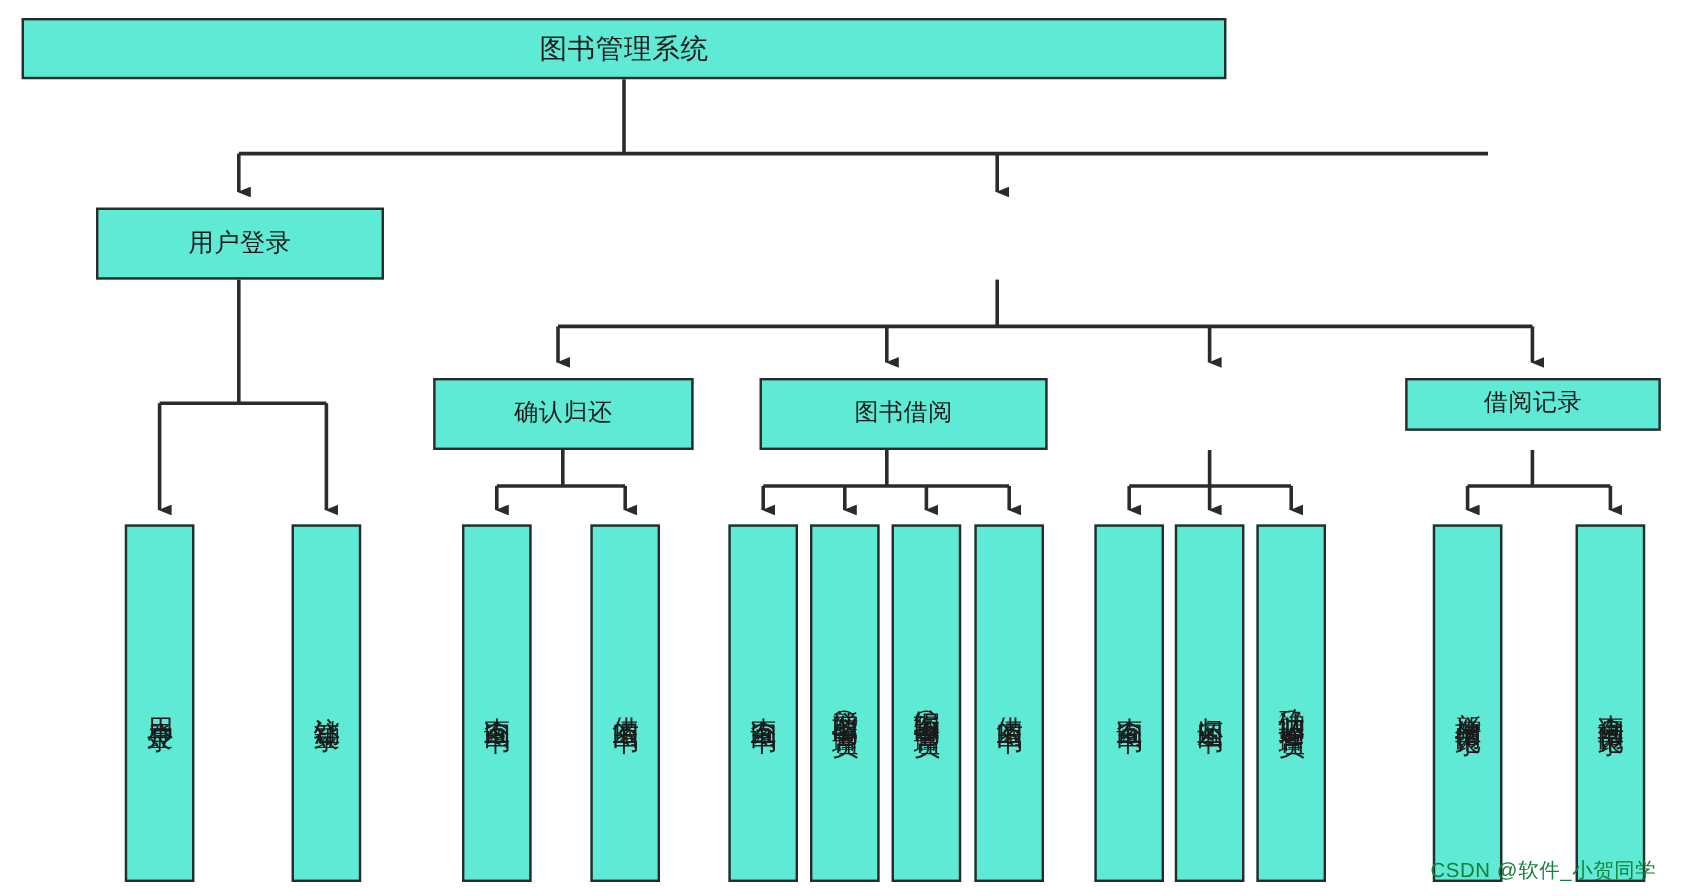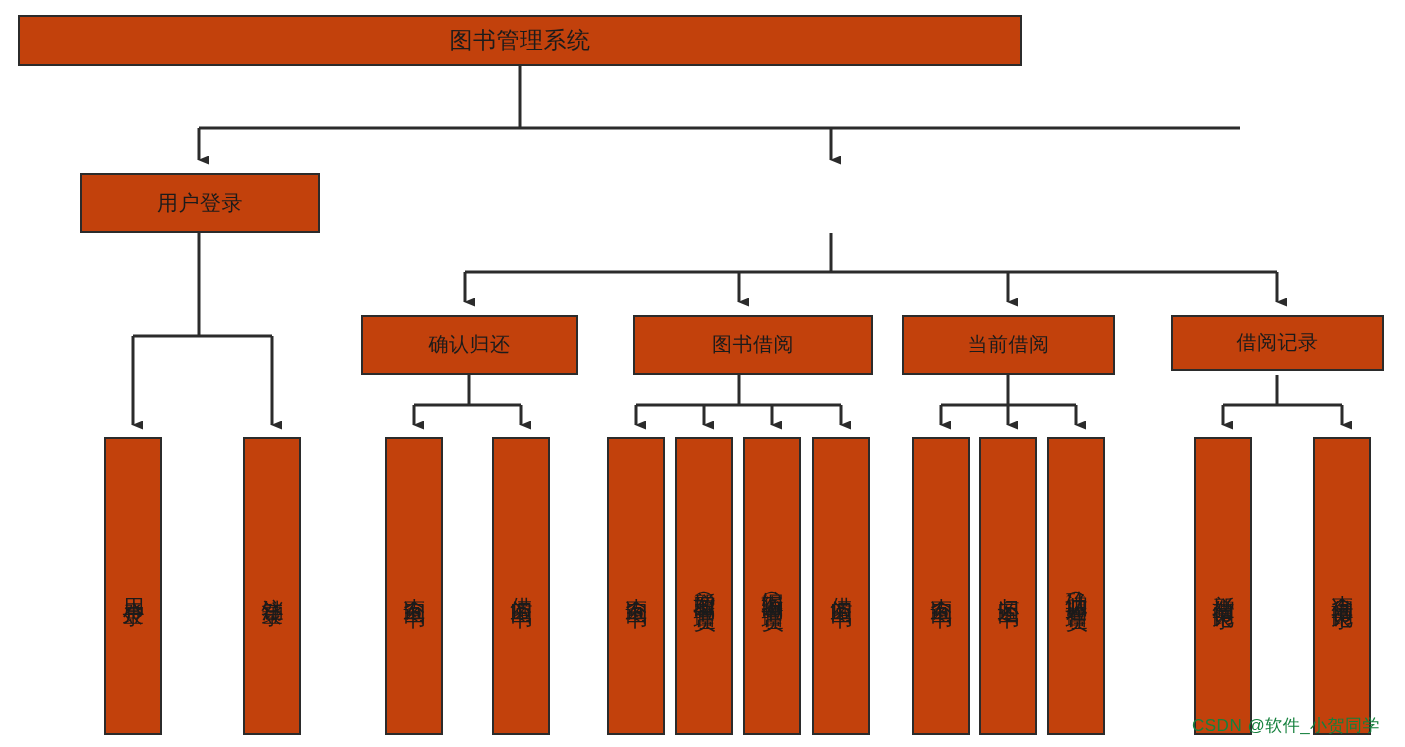--- a/index.html
+++ b/index.html
@@ -1,21 +1,21 @@
 <!DOCTYPE html>
 <html><head>
 <meta charset="utf-8">
 <style>
   html,body{margin:0;padding:0;background:#ffffff;}
   body{width:1405px;height:747px;overflow:hidden;
        font-family:"Liberation Sans","DejaVu Sans",sans-serif;color:#1b1b1b;}
   #stage{position:relative;width:1405px;height:747px;}
   svg#wires{position:absolute;left:0;top:0;width:1405px;height:747px;}
 
-  .node{position:absolute;box-sizing:border-box;background:#c2410c;
+  .node{position:absolute;box-sizing:border-box;background:#5eead4;
         border:2.5px solid #2b2b2b;display:flex;align-items:center;
         justify-content:center;text-align:left;}
   .node span{display:block;line-height:1.18;letter-spacing:.5px;}
 
   .root{font-size:23px;}
   .lvl1{font-size:21px;}
   .lvl2{font-size:20px;}
 
   .leaf{writing-mode:vertical-rl;text-orientation:upright;}
   .leaf span{writing-mode:vertical-rl;text-orientation:upright;
@@ -86,24 +86,21 @@
   <div class="node lvl1" style="left:80px;top:173px;width:240px;height:60px;">
     <span>用户登录</span>
   </div>
 
   <div class="node lvl2" style="left:361px;top:315px;width:217px;height:60px;">
     <span>确认归还</span>
   </div>
   <div class="node lvl2" style="left:633px;top:315px;width:240px;height:60px;">
     <span>图书借阅</span>
   </div>
-  <div class="node lvl2" style="left:902px;top:315px;width:213px;height:60px;">
-    <span>当前借阅</span>
-  </div>
-  <div class="node lvl2" style="left:1171px;top:315px;width:213px;height:56px;">
+  <div class="node lvl2" style="left:1171px;top:315px;width:213px;height:44px;">
     <span>借阅记录</span>
   </div>
 
   <div class="node leaf" style="left:104px;top:437px;width:58px;height:298px;">
     <span>用户登录</span>
   </div>
   <div class="node leaf" style="left:243px;top:437px;width:58px;height:298px;">
     <span>注销登录</span>
   </div>
 

